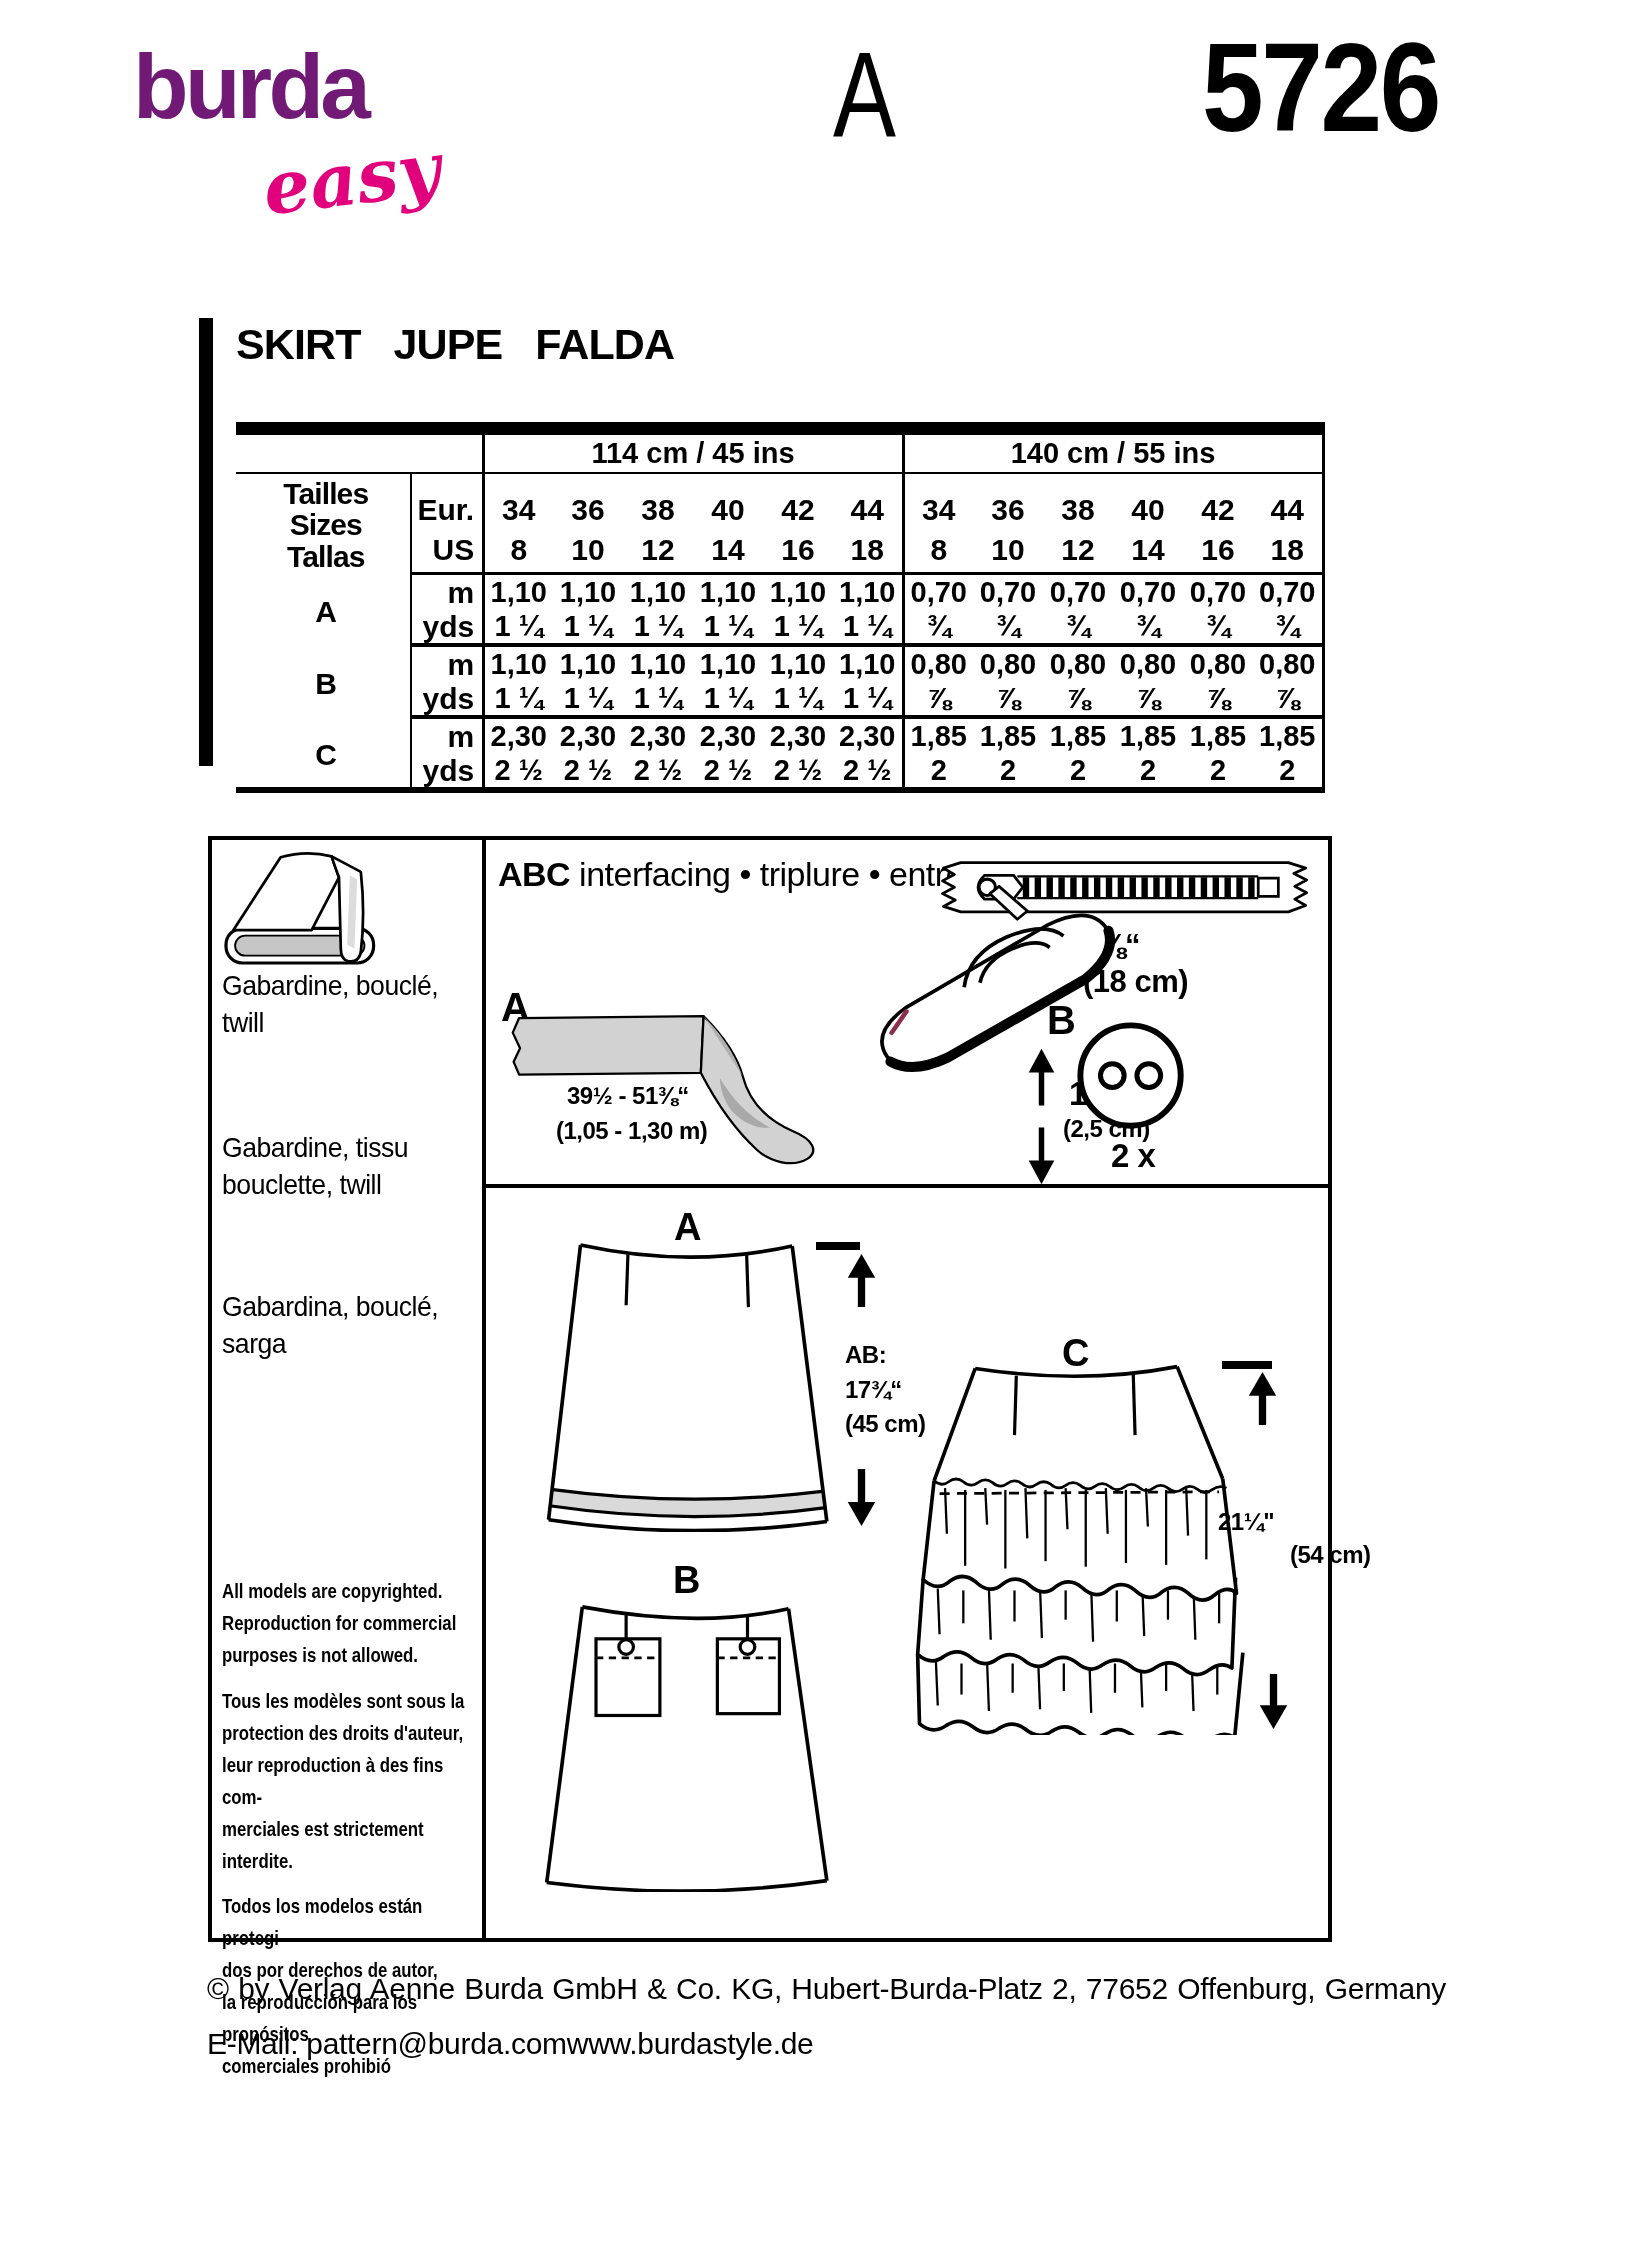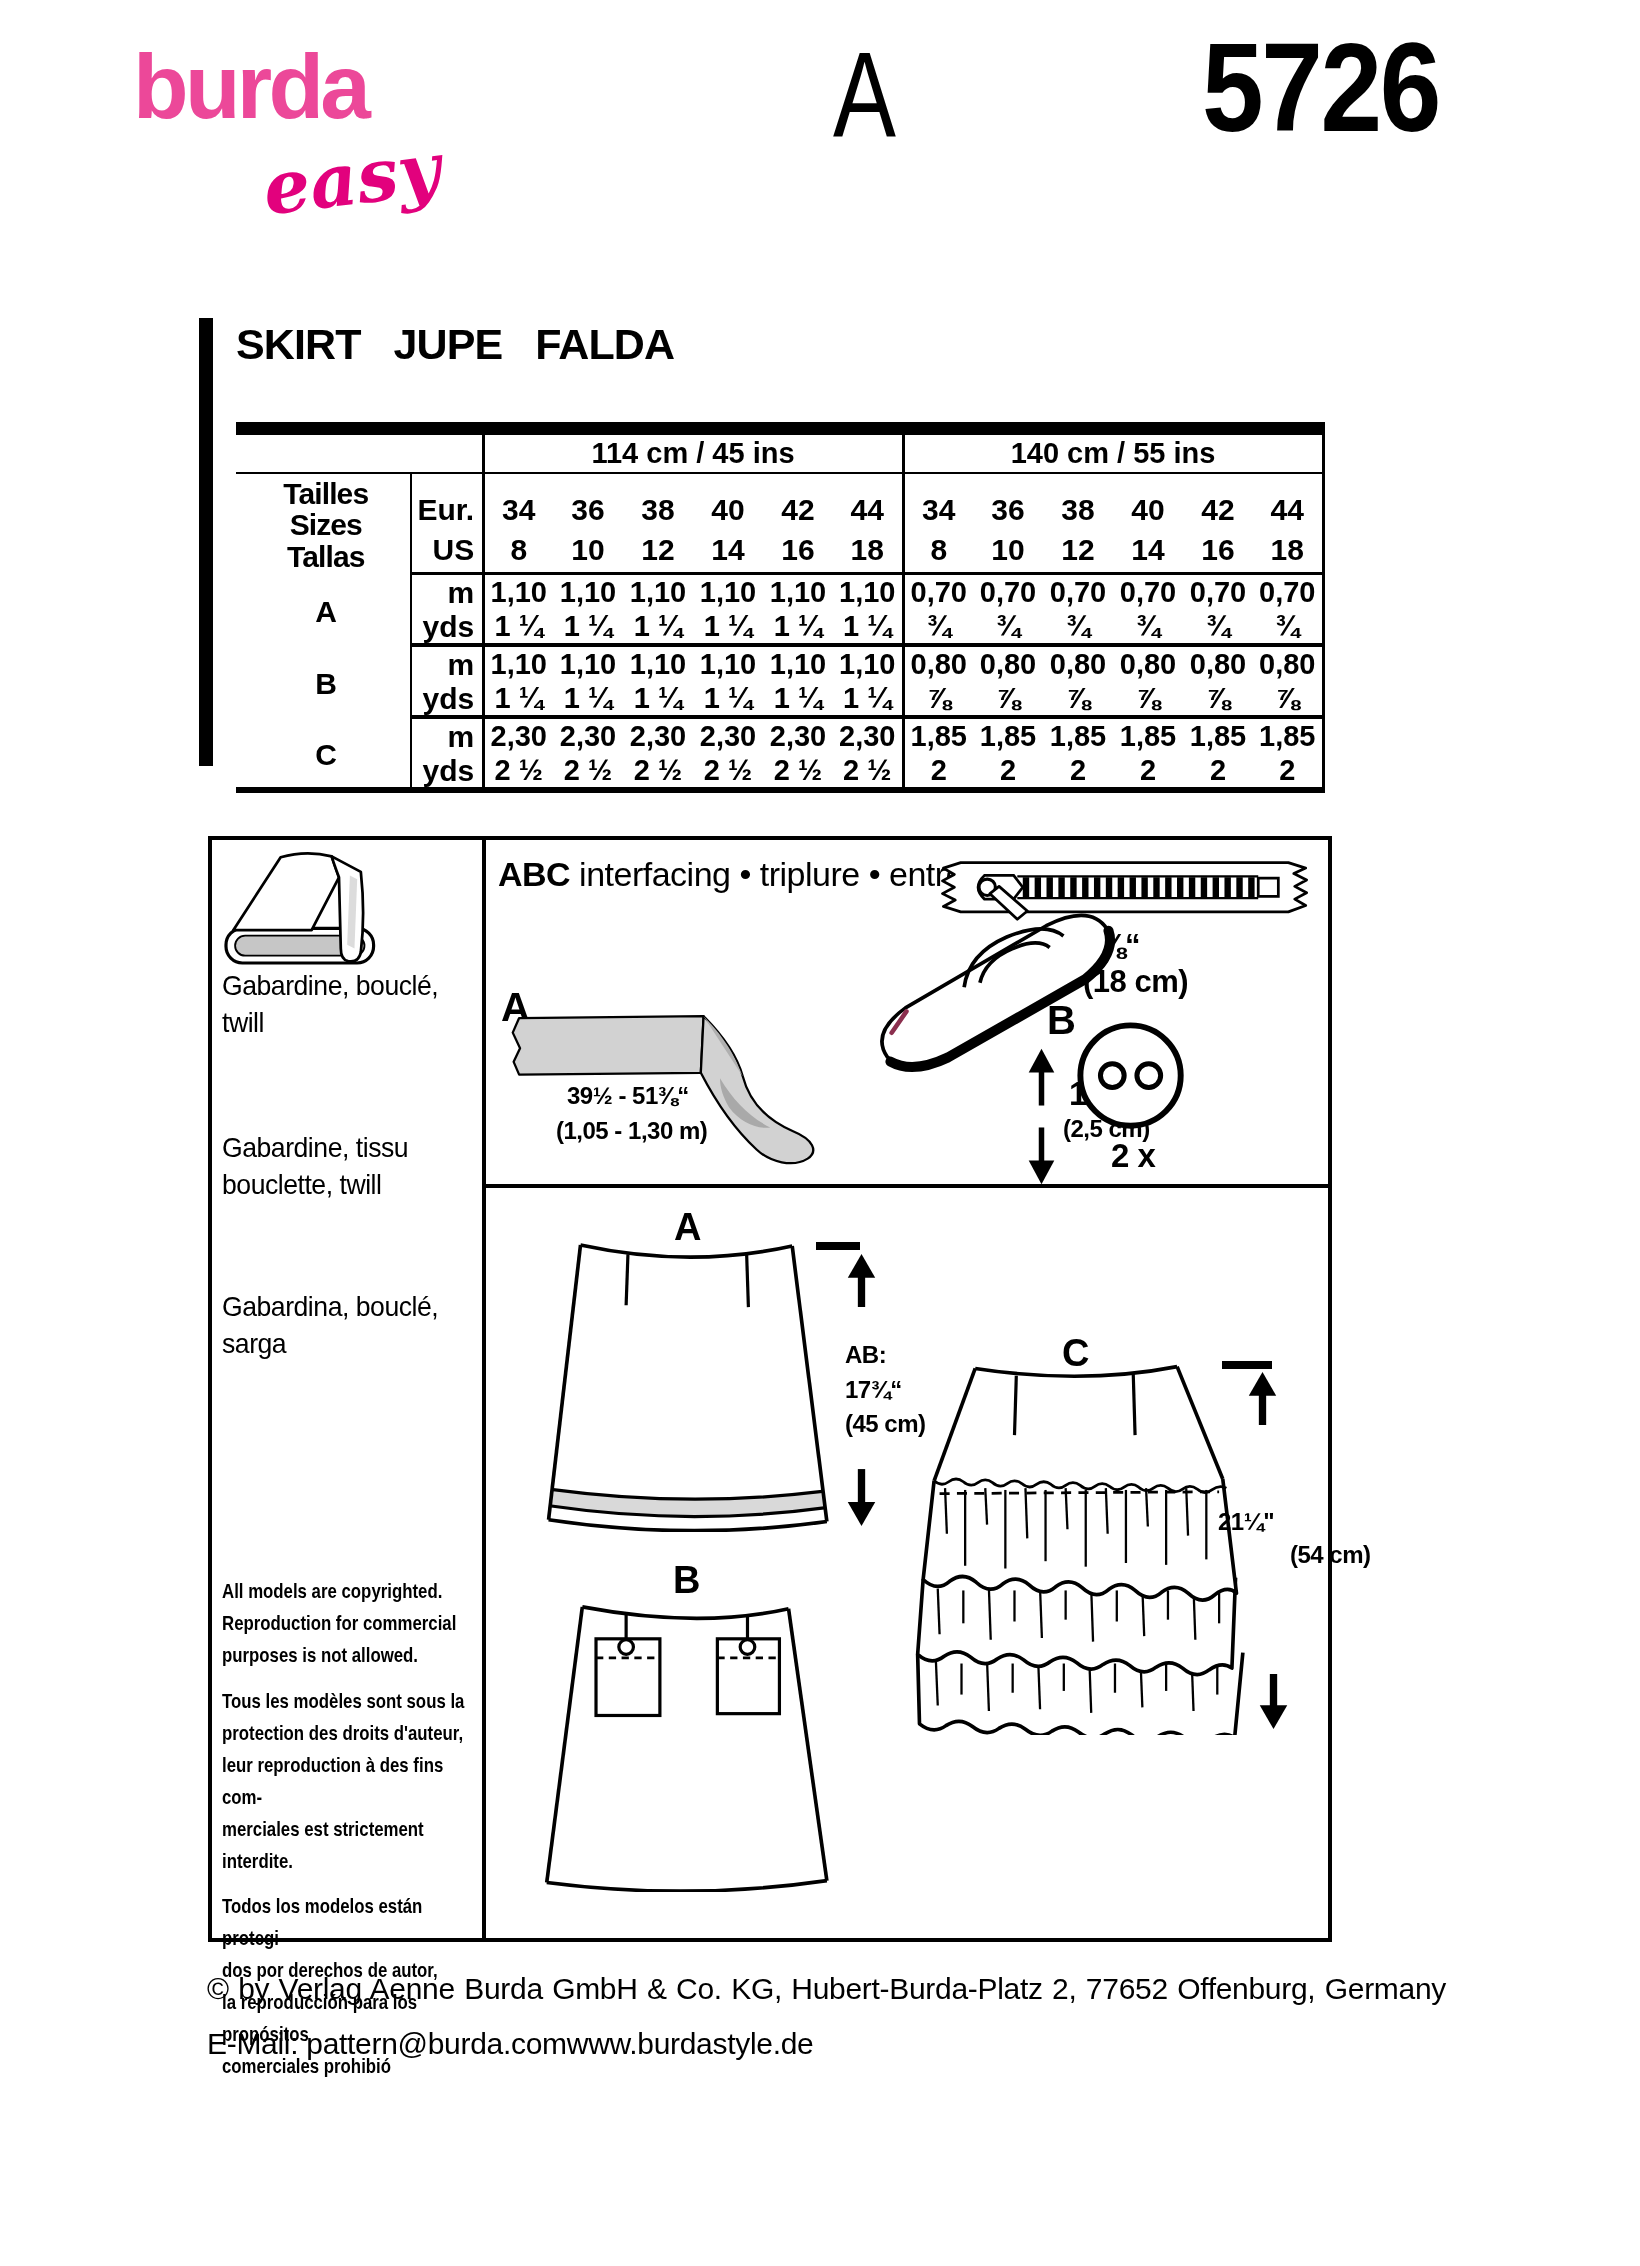--- a/index.html
+++ b/index.html
@@ -45,21 +45,21 @@
   #interfacing-header{left:498px;top:855px;font-size:34px;letter-spacing:-0.5px;}
   .meas{font-weight:bold;font-size:24px;letter-spacing:-0.5px;}
   .viewlabel{font-weight:bold;font-size:40px;}
   .bar{background:#000;}
 </style>
 </head>
 <body>
 
 <div id="page">
 
-  <div class="abs" id="logo-burda" style="color:#ec4899;">burda</div>
+  <div class="abs" id="logo-burda" style="color:#701a75;">burda</div>
   <div class="abs" id="logo-easy" style="color:#e2017d;">easy</div>
   <div class="abs" id="view-letter">A</div>
   <div class="abs" id="pattern-number">5726</div>
 
   <div class="abs" id="title-bar"></div>
   <div class="abs" id="title-main">SKIRT  JUPE  FALDA</div>
 
   <table id="size-table">
     <colgroup>
       <col style="width:175px">

